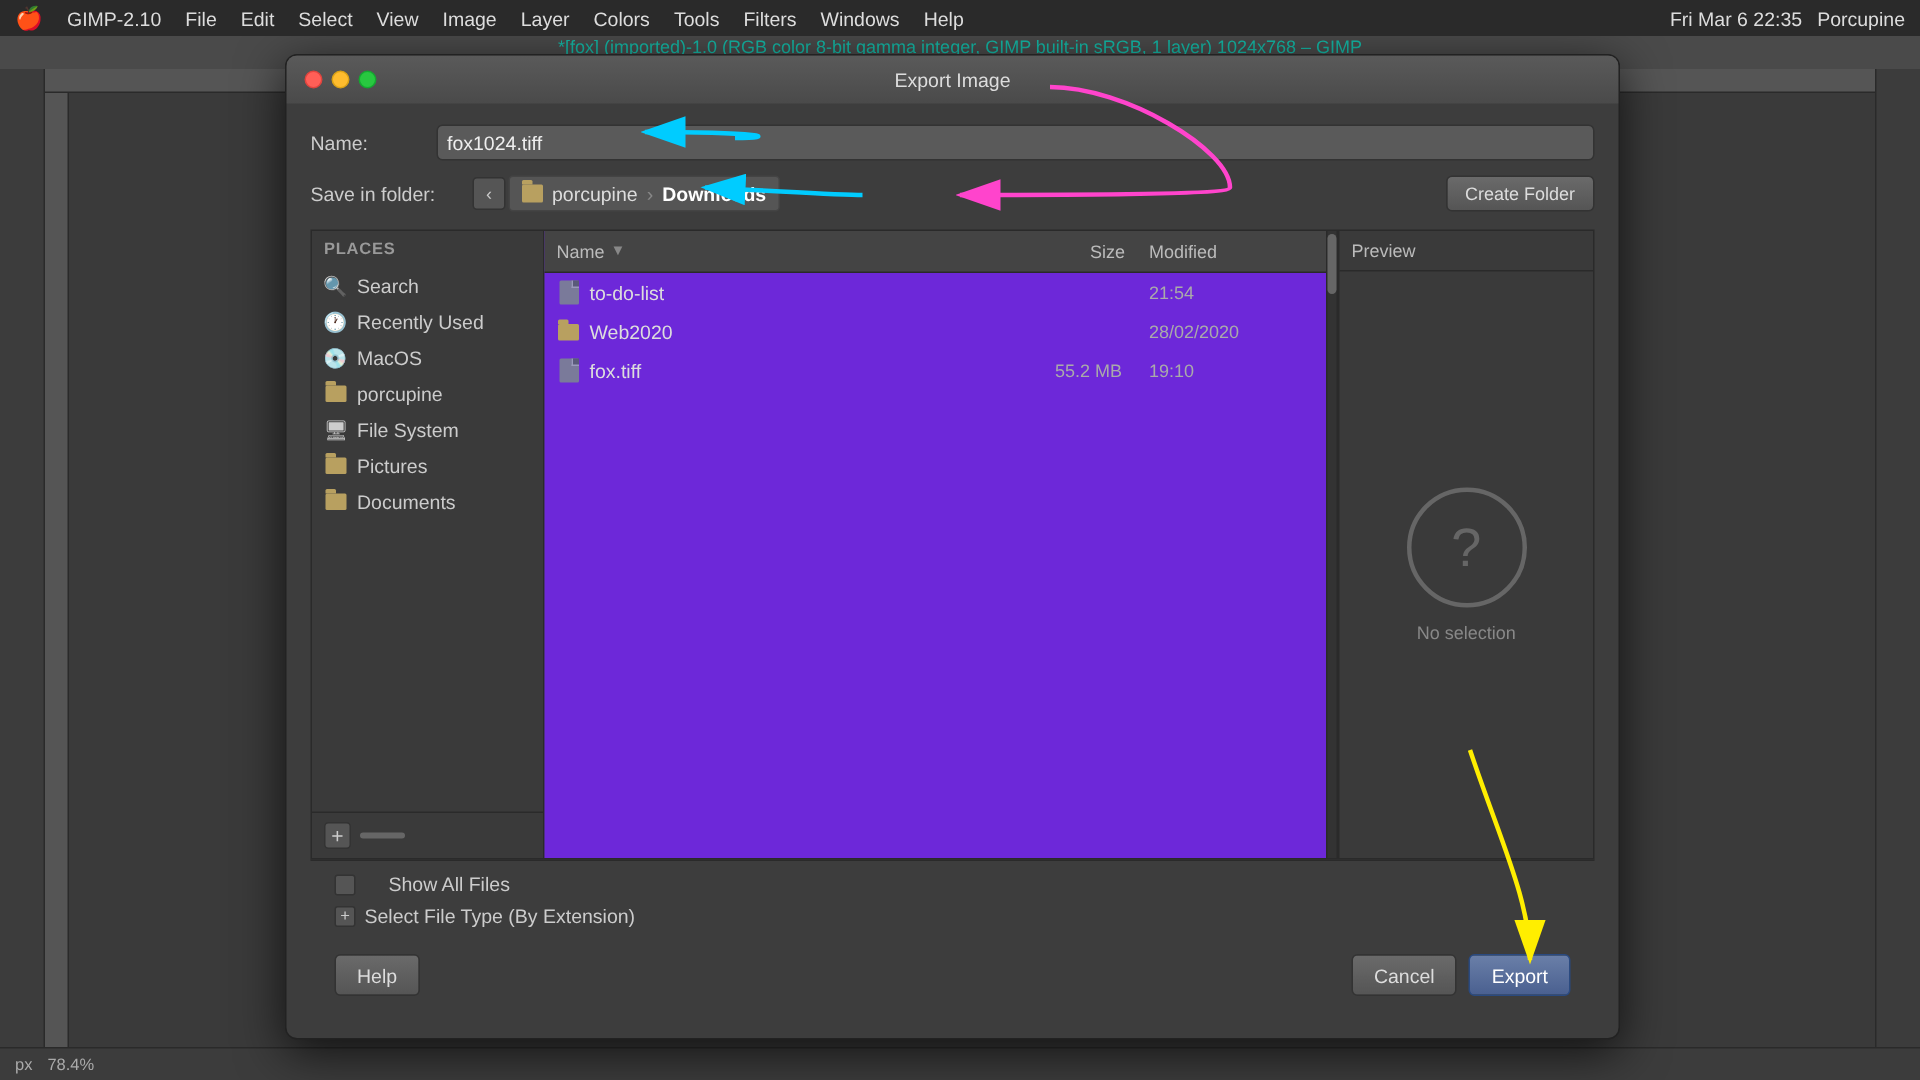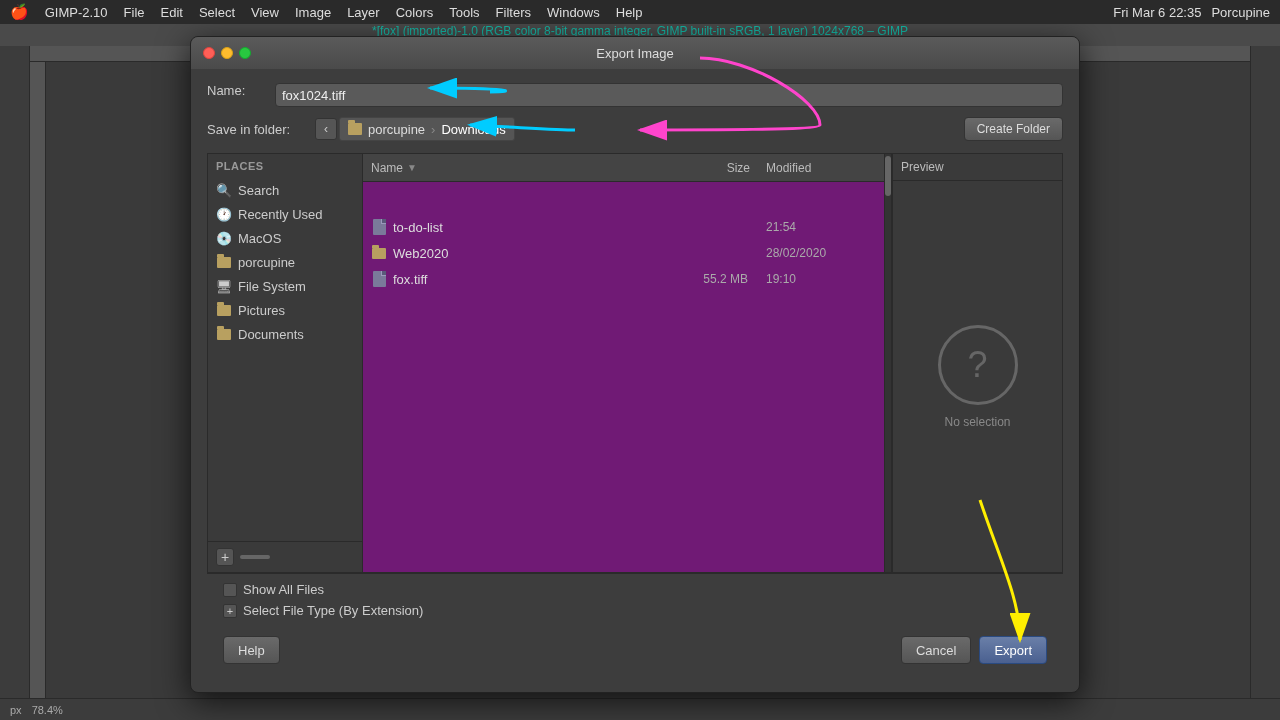--- a/index.html
+++ b/index.html
@@ -173,22 +173,23 @@
     .tl-yellow { background: #febc2e; border: 1px solid #d9a116; }
     .tl-green { background: #28c840; border: 1px solid #14a830; }
 
     .dialog-body {
       padding: 14px 16px;
     }
 
     
     .name-row {
       display: flex;
+      align-items: center;
       margin-bottom: 10px;
-      gap: 8px;
+      gap: 24px;
     }
     .name-label {
       color: #ccc;
       font-size: 13px;
       min-width: 60px;
     }
     .name-input {
       flex: 1;
       height: 24px;
       background: #5a5a5a;
@@ -257,21 +258,21 @@
       height: 3px;
       background: #b8a060;
       border-radius: 1px 1px 0 0;
     }
     .crumb-text {
       color: #ddd;
       font-size: 13px;
     }
     .crumb-active {
       color: #fff;
-      font-weight: 400;
+      font-weight: 700;
     }
     .create-folder-btn {
       margin-left: auto;
       padding: 3px 12px;
       background: linear-gradient(to bottom, #6a6a6a, #555);
       border: 1px solid #333;
       border-radius: 4px;
       color: #ddd;
       font-size: 12px;
       cursor: pointer;
@@ -366,24 +367,23 @@
       width: 30px;
       height: 4px;
       background: #666;
       border-radius: 2px;
       cursor: pointer;
     }
 
     
     .file-panel {
       flex: 1;
-      background: #701a75;
+      background: #6d28d9;
       display: flex;
       flex-direction: column;
-      gap: 32px;
     }
     .file-header {
       display: flex;
       align-items: center;
       height: 28px;
       background: #444;
       border-bottom: 1px solid #2a2a2a;
       padding: 0 8px;
       gap: 4px;
     }
@@ -526,21 +526,21 @@
     .bottom-options {
       padding: 8px 16px;
       display: flex;
       flex-direction: column;
       gap: 6px;
       border-top: 1px solid #2a2a2a;
     }
     .checkbox-row {
       display: flex;
       align-items: center;
-      gap: 6px;
+      gap: 22px;
       font-size: 13px;
       color: #ccc;
       cursor: pointer;
     }
     .checkbox-box {
       width: 14px;
       height: 14px;
       background: #555;
       border: 1px solid #333;
       border-radius: 2px;

